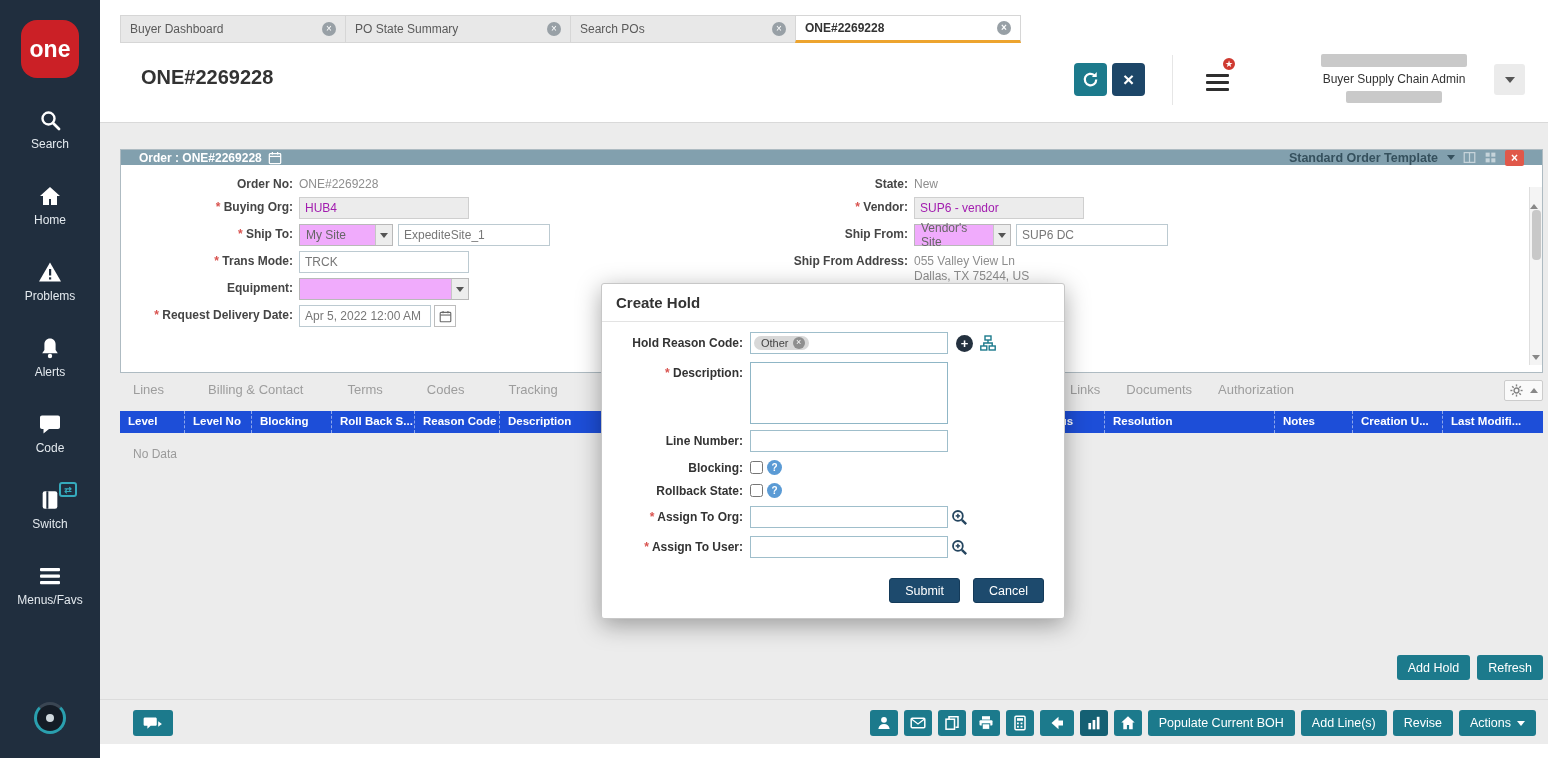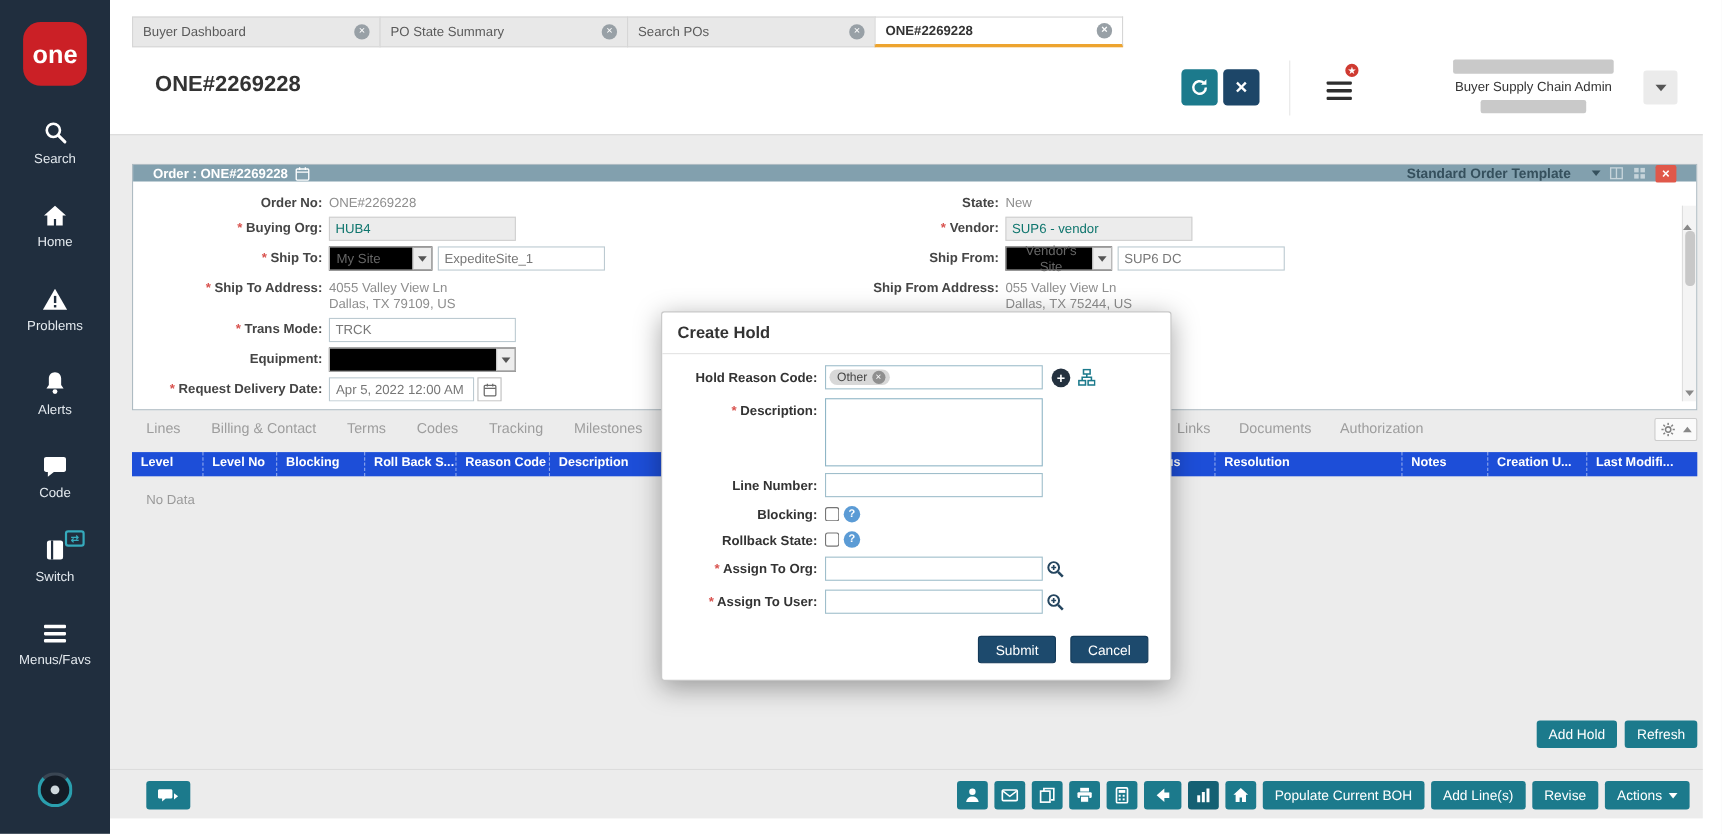--- a/index.html
+++ b/index.html
@@ -50,50 +50,50 @@
   .tri-up{width:0;height:0;border-left:4px solid transparent;border-right:4px solid transparent;border-bottom:5px solid #888;}
 
   
   .content{position:absolute;left:100px;top:122px;width:1448px;height:622px;background:#ececec;border-top:1px solid #d9d9d9;}
 
   
   .order-panel{position:absolute;left:20px;top:26px;width:1423px;height:224px;background:#fff;border:1px solid #aebbc2;}
   .panel-header{height:15px;background:#82a0ae;display:flex;align-items:center;padding:0 18px;color:#fff;}
   .panel-title{font-size:12px;font-weight:bold;}
   .panel-right{margin-left:auto;display:flex;align-items:center;gap:8px;}
-  .tmpl-label{font-size:12.5px;color:#35505d;font-weight:bold;cursor:pointer;display:flex;align-items:center;gap:19px;}
+  .tmpl-label{font-size:12.5px;color:#35505d;font-weight:bold;cursor:pointer;display:flex;align-items:center;gap:9px;}
   .tmpl-label .tri-down{border-top-color:#35505d;}
   .panel-close{width:19px;height:16px;background:#e0584a;border-radius:2px;color:#fff;font-size:12px;font-weight:bold;
         display:flex;align-items:center;justify-content:center;cursor:pointer;}
   .panel-body{position:relative;height:200px;overflow:hidden;padding-top:9px;}
   .form-col{position:absolute;top:9px;}
   .form-col.leftcol{left:0;width:548px;}
   .form-col.rightcol{left:548px;width:560px;}
   .frow{display:flex;margin-bottom:5px;}
   .flabel{text-align:right;font-weight:bold;font-size:12px;color:#454545;padding:3px 6px 0 0;flex:none;}
   .leftcol .flabel{width:178px;}
   .rightcol .flabel{width:245px;}
   .fvalue{font-size:12px;color:#8e8e8e;padding-top:3px;line-height:1.25;}
   .req::before{content:"* ";color:#d9534f;}
   .inp{height:22px;border:1px solid #bccad1;font-size:12px;color:#777;padding:0 5px;background:#fff;}
-  .inp:disabled,.inp.disabled{background:#ececec;border-color:#cfcfcf;color:#0f766e;}
-  .sel{height:22px;border:1px solid #b9b9b9;background:#000000;display:flex;align-items:center;font-size:12px;color:#666;
-        position:relative;padding:0 20px 0 6px;cursor:pointer;text-align:center;}
+  .inp:disabled,.inp.disabled{background:#ececec;border-color:#cfcfcf;color:#a21caf;}
+  .sel{height:22px;border:1px solid #b9b9b9;background:#f0abfc;display:flex;align-items:center;font-size:12px;color:#666;
+        position:relative;padding:0 20px 0 6px;cursor:pointer;}
   .sel .arrowbox{position:absolute;right:0;top:0;width:17px;height:100%;background:#ededed;border-left:1px solid #c6c6c6;
         display:flex;align-items:center;justify-content:center;}
   .calbox{width:22px;height:22px;border:1px solid #bdbdbd;background:#fff;margin-left:3px;display:flex;align-items:center;
         justify-content:center;cursor:pointer;}
   .panel-scroll{position:absolute;right:0;top:22px;bottom:0;width:13px;background:#f4f4f4;border-left:1px solid #dedede;}
   .panel-scroll .tri-up{margin:4px auto 0;}
   .panel-scroll .thumb{width:9px;height:50px;background:#c8c8c8;border-radius:4px;margin:5px auto 0;}
   .panel-scroll .tri-down{position:absolute;bottom:5px;left:2px;border-top-color:#888;}
 
   
   .detail-tabs{position:absolute;left:20px;top:256px;width:1423px;height:24px;}
-  .dtabs-left{position:absolute;left:13px;display:flex;gap:28px;}
+  .dtabs-left{position:absolute;left:13px;display:flex;gap:44px;}
   .dtabs-right{position:absolute;left:950px;display:flex;gap:26px;}
   .dtab{font-size:13px;color:#9d9d9d;cursor:pointer;padding-top:3px;white-space:nowrap;}
   .gearbox{position:absolute;right:0;top:1px;width:39px;height:21px;background:#fafafa;border:1px solid #ccc;border-radius:2px;
         display:flex;align-items:center;justify-content:center;gap:7px;cursor:pointer;}
 
   
   .grid-header{position:absolute;left:20px;top:288px;width:1423px;height:22px;background:#1d4ed8;display:flex;}
   .gcol{color:#fff;font-size:11.5px;font-weight:bold;padding:4px 4px 0 8px;border-right:1px dashed rgba(255,255,255,.5);
         overflow:hidden;white-space:nowrap;flex:none;cursor:pointer;}
   .gcol:last-child{border-right:none;}
@@ -324,27 +324,20 @@
             <span class="flabel req">Ship To:</span>
             <div class="sel" style="width:94px">
               <span>My Site</span>
               <span class="arrowbox">
                   <span class="tri-down sm"></span>
                 </span>
             </div>
             <input class="inp" style="width: 152px; margin-left: 5px;" value="ExpediteSite_1">
           </div>
           <div class="frow">
-            <span class="flabel req">Ship To Address:</span>
-            <span class="fvalue">
-              <span>4055 Valley View Ln</span><br>
-              <span>Dallas, TX 79109, US</span>
-            </span>
-          </div>
-          <div class="frow">
             <span class="flabel req">Trans Mode:</span>
             <input class="inp" style="width: 170px;" value="TRCK">
           </div>
           <div class="frow">
             <span class="flabel">Equipment:</span>
             <div class="sel" style="width:170px">
               <span></span>
               <span class="arrowbox">
                   <span class="tri-down sm"></span>
                 </span>

